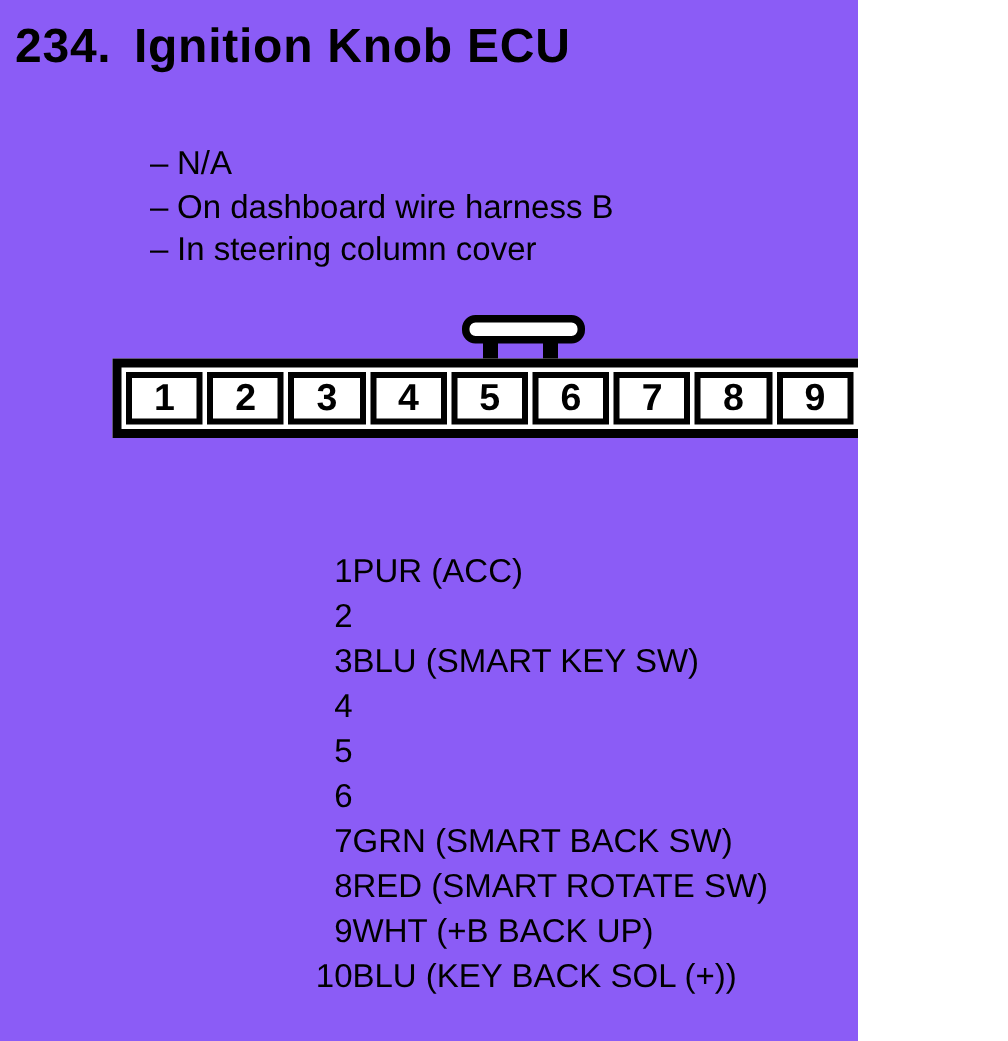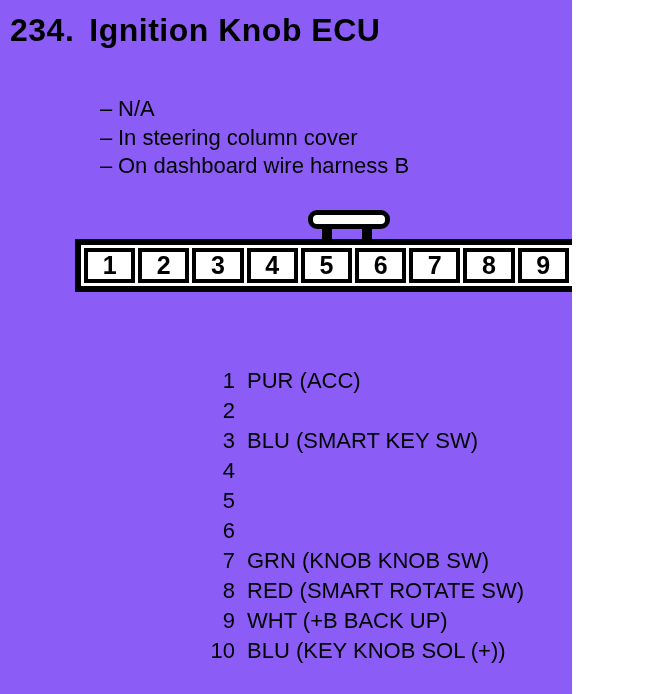--- a/index.html
+++ b/index.html
@@ -100,40 +100,40 @@
     display: flex;
     height: 30px;
     line-height: 30px;
     white-space: nowrap;
   }
   .pin-num {
     display: inline-block;
     width: 55px;
     text-align: right;
   }
-  .pin-desc { margin-left: 12px; }
+  .pin-desc { }
 </style>
 </head>
 <body>
 
 <div class="page">
 
   <div class="title-row">
     <span class="title-num">234.</span><span class="title-text">Ignition Knob ECU</span>
   </div>
 
   <div class="notes">
     <div class="note-line">
       <span class="note-dash">–</span><span>N/A</span>
     </div>
     <div class="note-line">
+      <span class="note-dash">–</span><span>On dashboard wire harness B</span>
+    </div>
+    <div class="note-line">
       <span class="note-dash">–</span><span>In steering column cover</span>
-    </div>
-    <div class="note-line">
-      <span class="note-dash">–</span><span>On dashboard wire harness B</span>
     </div>
   </div>
 
   <div class="tab-bar"></div>
   <div class="tab-leg tab-leg-left"></div>
   <div class="tab-leg tab-leg-right"></div>
 
   <div class="connector">
     <div class="pin-cell">
         <span>1</span>
@@ -183,29 +183,29 @@
       <span class="pin-num">4</span>
     </div>
     <div class="pinout-row">
       <span class="pin-num">5</span>
     </div>
     <div class="pinout-row">
       <span class="pin-num">6</span>
     </div>
     <div class="pinout-row">
       <span class="pin-num">7</span>
-      <span class="pin-desc">GRN (KNOB KNOB SW)</span>
+      <span class="pin-desc">GRN (SMART BACK SW)</span>
     </div>
     <div class="pinout-row">
       <span class="pin-num">8</span>
       <span class="pin-desc">RED (SMART ROTATE SW)</span>
     </div>
     <div class="pinout-row">
       <span class="pin-num">9</span>
       <span class="pin-desc">WHT (+B BACK UP)</span>
     </div>
     <div class="pinout-row">
       <span class="pin-num">10</span>
-      <span class="pin-desc">BLU (KEY KNOB SOL (+))</span>
+      <span class="pin-desc">BLU (KEY BACK SOL (+))</span>
     </div>
   </div>
 
 </div>
 
 </body></html>

